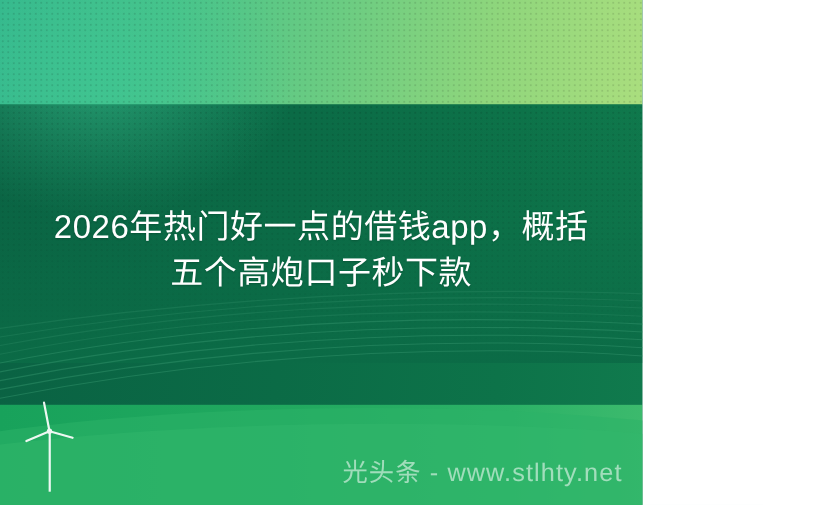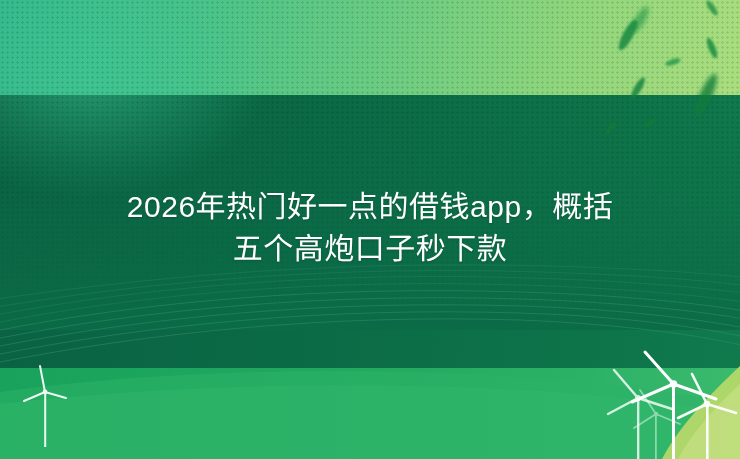--- a/index.html
+++ b/index.html
@@ -3,21 +3,21 @@
 <meta charset="utf-8">
 <title>banner</title>
 <style>
   html,body{margin:0;padding:0;background:#fff;}
   body{
     font-family:"Liberation Sans","DejaVu Sans",sans-serif;
   }
 
   #stage{
     position:relative;
-    width:740px;
+    width:584px;
     height:459px;
     overflow:hidden;
     background:#0b6b46;
   }
 
   
   .band{position:absolute;left:0;width:100%;}
 
   #band-top{
     top:0;
@@ -202,14 +202,15 @@
         <line x1="656" y1="414" x2="634" y2="428"></line>
         <line x1="656" y1="414" x2="680" y2="424"></line>
       </g>
       <circle cx="656" cy="414" r="2.2" fill="#ffffff"></circle>
     </g>
   </svg>
 
   <div id="title">2026年热门好一点的借钱app，概括
 五个高炮口子秒下款</div>
 
+  <div id="watermark">光头条 - www.stlhty.net</div>
 
 </div>
 
 </body></html>

